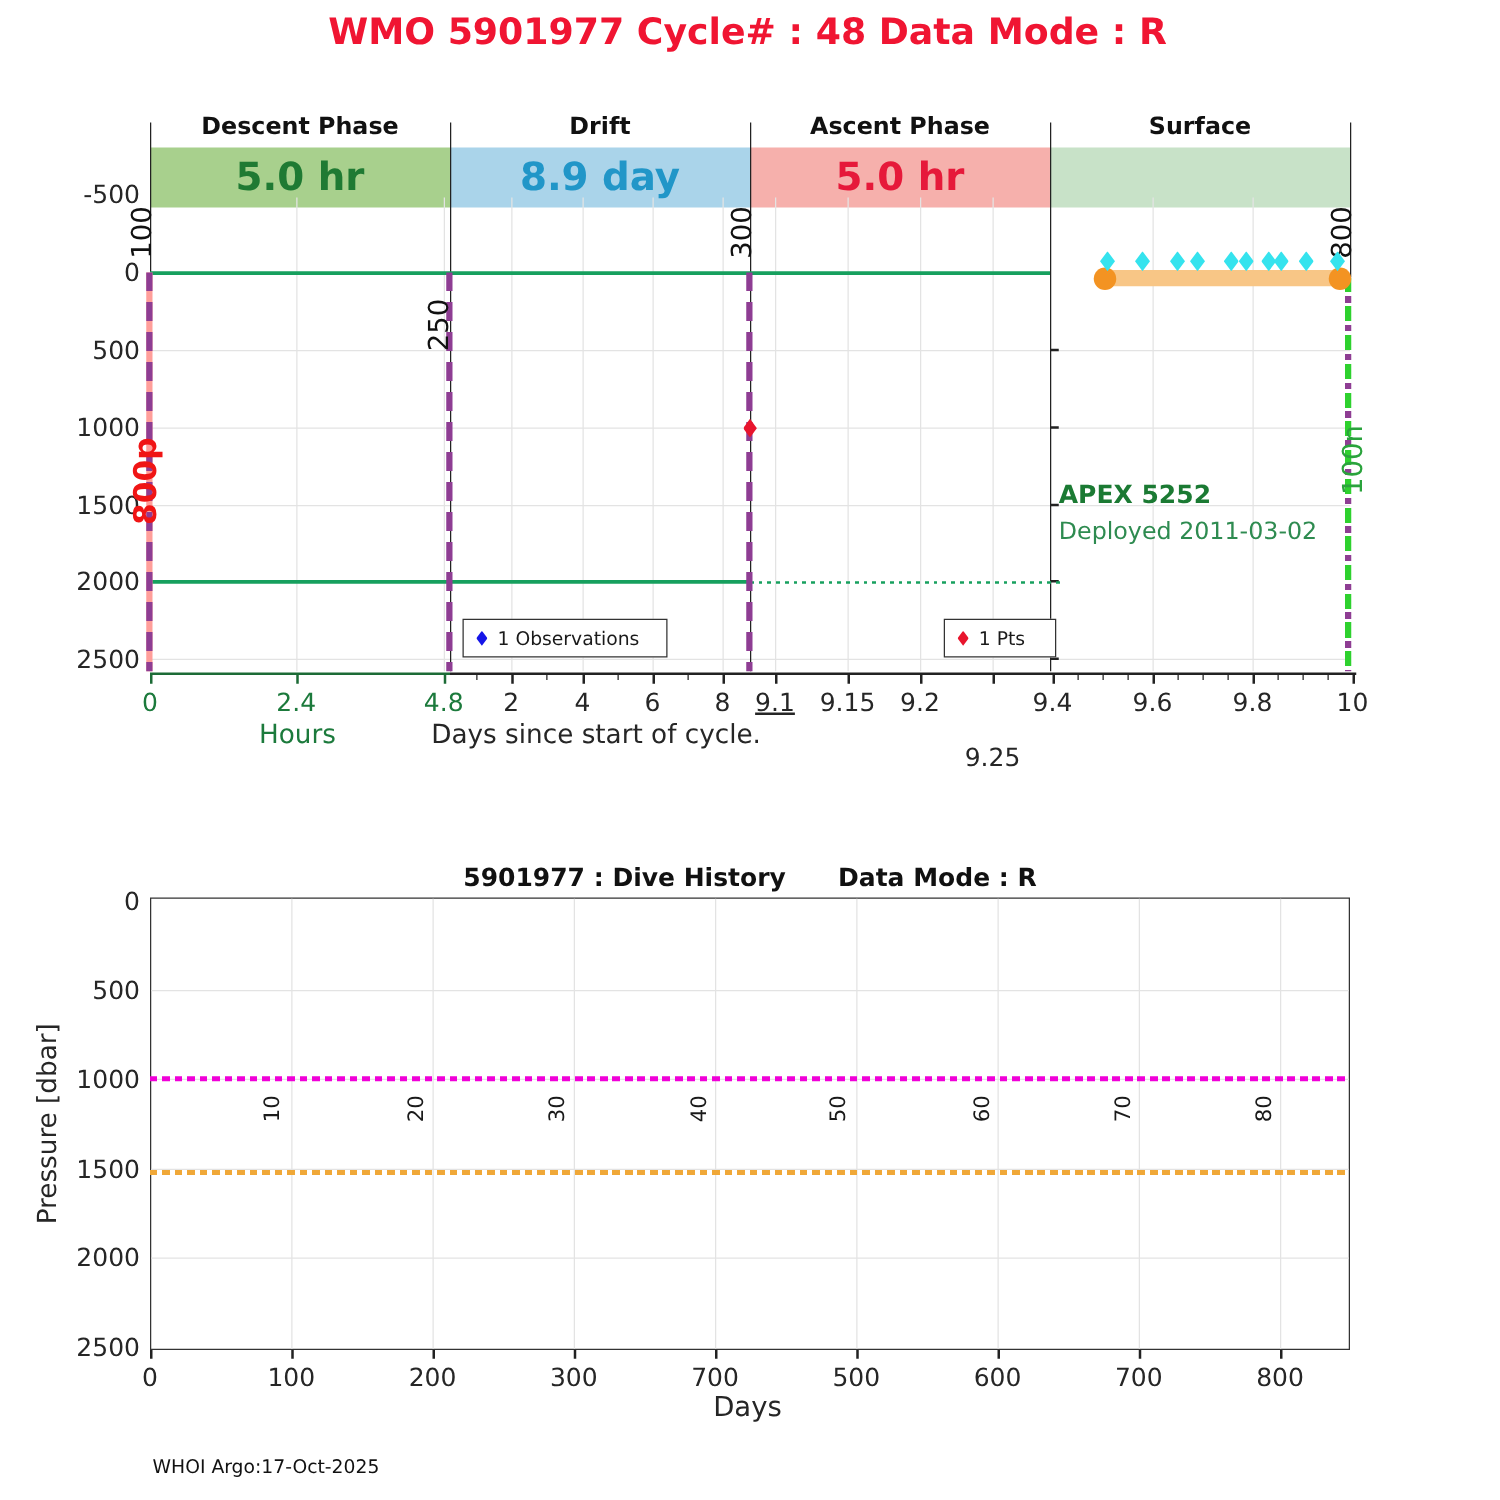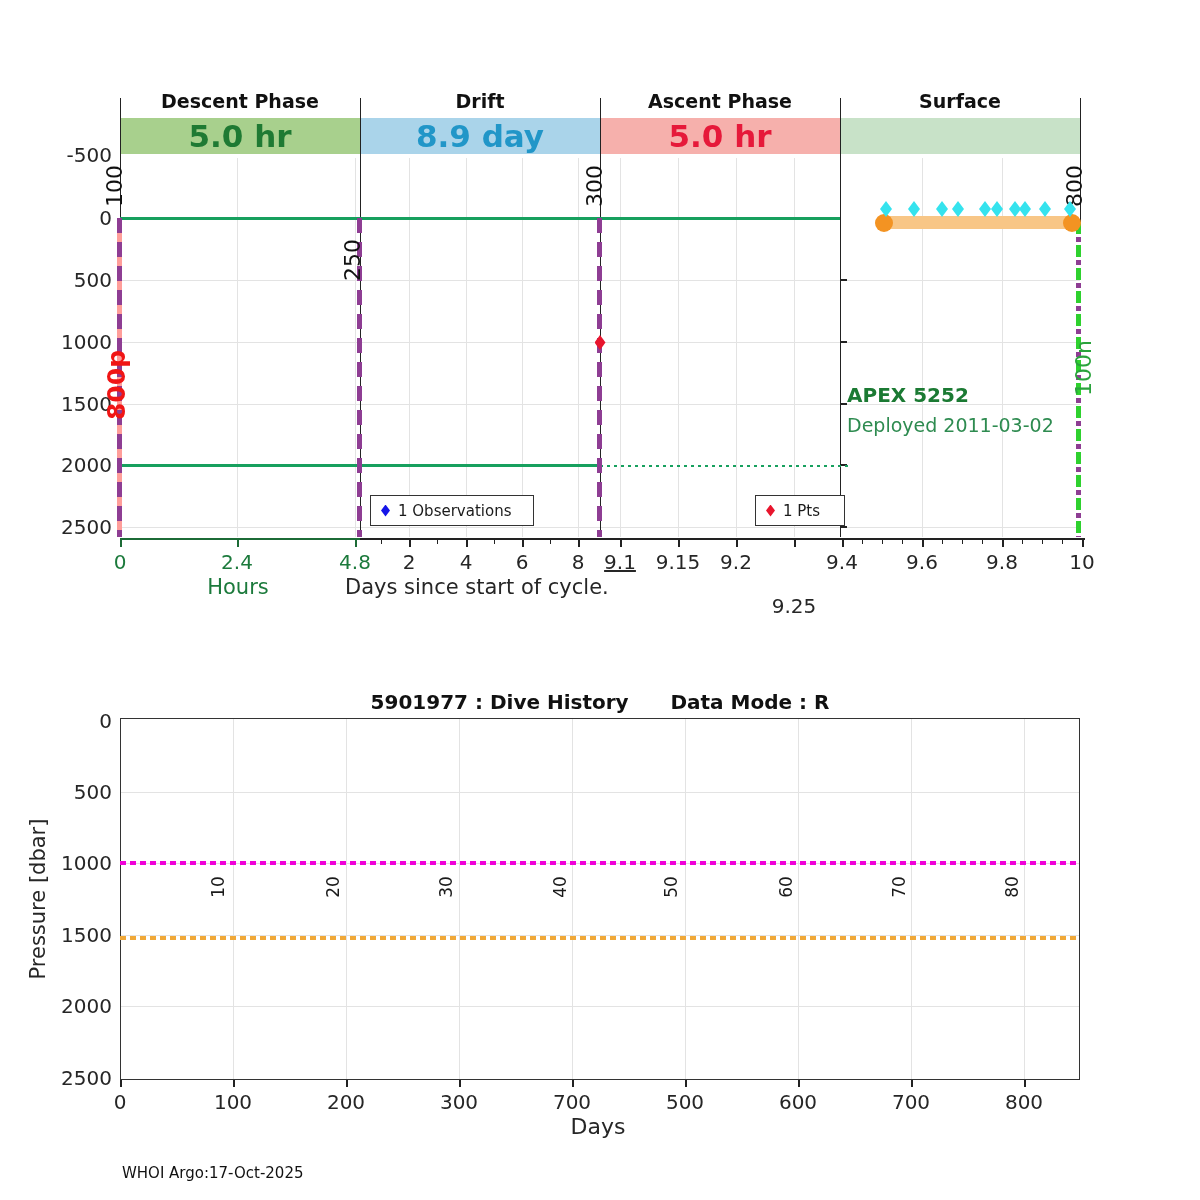--- a/index.html
+++ b/index.html
@@ -8,36 +8,37 @@
   .abs{position:absolute;}
   .ctr{transform:translateX(-50%);}
   .rot{position:absolute;transform:translate(-50%,-50%) rotate(-90deg);white-space:nowrap;}
   .ytick{position:absolute;transform:translate(-100%,-50%);font-size:20px;color:#262626;}
   .xtick{position:absolute;transform:translateX(-50%);font-size:20px;color:#262626;}
   .xtick.grn,.grn{color:#1c7a3c;}
   .vgrid{position:absolute;width:1px;background:#e3e3e3;}
   .hgrid{position:absolute;height:1px;background:#e3e3e3;}
   .tickmark{position:absolute;background:#222;}
   .dia{position:absolute;clip-path:polygon(50% 0,100% 50%,50% 100%,0 50%);}
-  .band{position:absolute;top:118px;height:36px;display:flex;align-items:center;justify-content:center;
+  .band{position:absolute;top:118px;height:48px;display:flex;align-items:center;justify-content:center;
         font-weight:bold;font-size:31px;}
   .phase-label{position:absolute;top:90px;font-weight:bold;font-size:19px;color:#111;transform:translateX(-50%);}
   .vline-black{position:absolute;width:1.5px;background:#222;}
   .vline-purple{position:absolute;width:5px;left:0;
       background:repeating-linear-gradient(to bottom,#8e3d93 0 15px,transparent 15px 24px);}
   .legend{position:absolute;background:#fff;border:1.2px solid #333;display:flex;align-items:center;
           font-size:15px;z-index:9;}
   .lrow{display:flex;align-items:center;gap:8px;}
   .dot{border-radius:50%;display:inline-block;}
 </style>
 </head>
 <body>
 
 <div id="canvas">
 
+  <div class="abs ctr" style="left:598px;top:8px;font-size:29px;font-weight:bold;color:#f01532;white-space:nowrap;">WMO 5901977   Cycle# : 48   Data Mode : R</div>
 
   <div class="phase-label" style="left:240px;">Descent Phase</div>
   <div class="phase-label" style="left:480px;">Drift</div>
   <div class="phase-label" style="left:720px;">Ascent Phase</div>
   <div class="phase-label" style="left:960px;">Surface</div>
 
   <div class="band" style="left:120px;width:240px;background:#a8d08d;color:#1f7a33;">
     <span>5.0 hr</span>
     </div>
   <div class="band" style="left:360px;width:240px;background:#aad4ea;color:#2196c8;">

